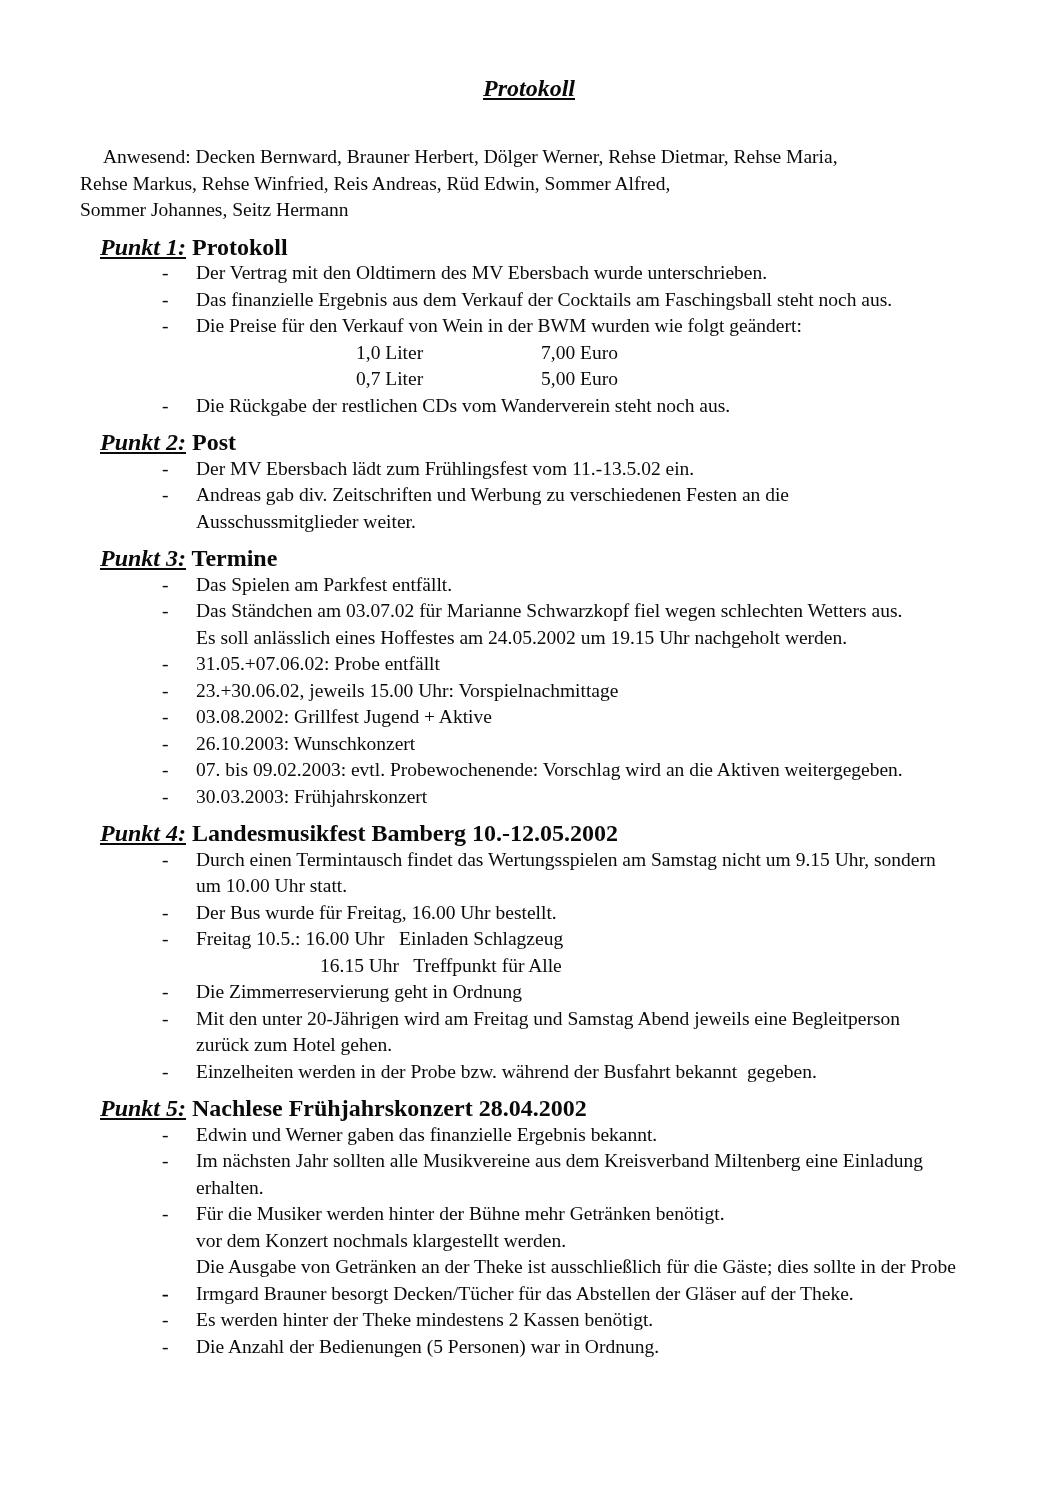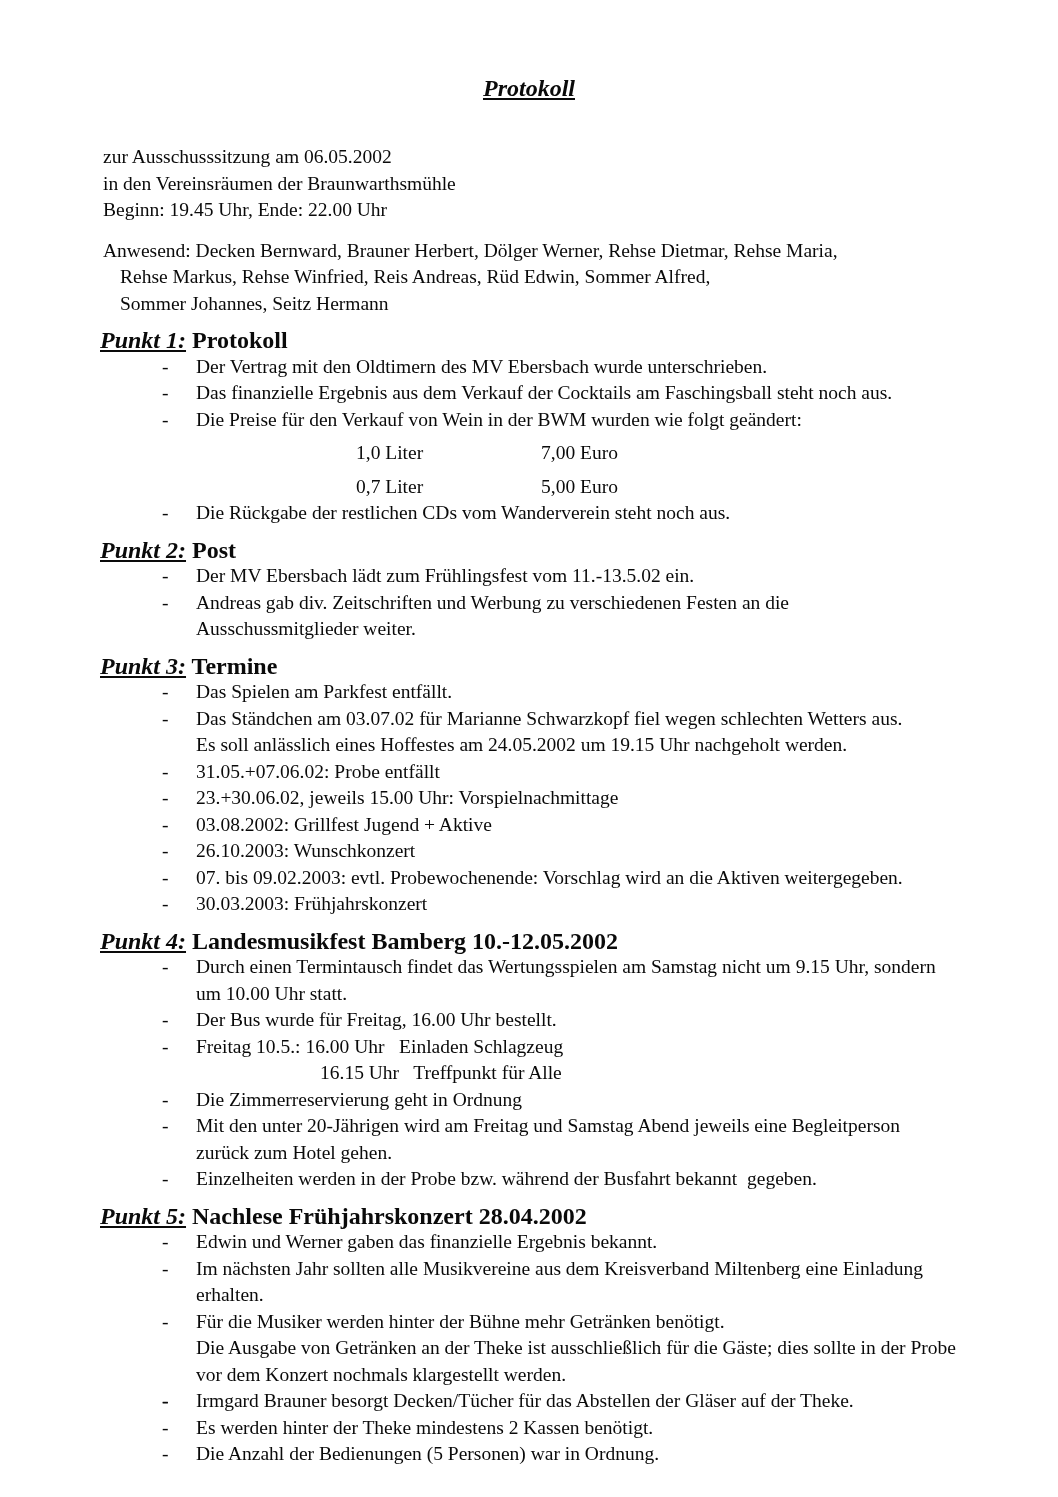--- a/index.html
+++ b/index.html
@@ -22,21 +22,21 @@
     font-style: italic;
     text-decoration: underline;
   }
 
   p { margin: 0; font-size: 19.5px; line-height: 26.5px; white-space: pre; }
 
   .hdr p { margin-left: 103px; }
 
   .attendees { margin-top: 14px; }
   .attendees .att-first { margin-left: 103px; }
-  .attendees .att-cont { margin-left: 120px; }
+  .attendees .att-cont { margin-left: 80px; }
 
   section.punkt { margin-top: 10px; }
   section.punkt h2 {
     margin: 0 0 0 100px;
     font-size: 24px;
     line-height: 26.5px;
     font-weight: bold;
     white-space: pre;
   }
   .punkt-label {
@@ -45,35 +45,30 @@
   }
   .punkt-title { font-style: normal; }
 
   .line { position: relative; margin-left: 196px; }
   .line .dash {
     position: absolute;
     left: -34px;
     top: 0;
   }
   .line.cont2 { margin-left: 320px; }
-  .line.price { margin-left: 356px; margin-top: 7px; }
+  .line.price { margin-left: 356px; }
   .line.price .c1 { display: inline-block; width: 185px; }
 </style>
 </head>
 <body>
 
 <div class="page">
 
   <h1 class="doc-title">Protokoll</h1>
 
-  <div class="hdr">
-    <p>zur Ausschusssitzung am 06.05.2002</p>
-    <p>in den Vereinsräumen der Braunwarthsmühle</p>
-    <p>Beginn: 19.45 Uhr, Ende: 22.00 Uhr</p>
-  </div>
 
   <div class="attendees">
     <p class="att-first"><span>Anwesend:</span> <span>Decken Bernward, Brauner Herbert, Dölger Werner, Rehse Dietmar, Rehse Maria,</span></p>
     <p class="att-cont">Rehse Markus, Rehse Winfried, Reis Andreas, Rüd Edwin, Sommer Alfred,</p>
     <p class="att-cont">Sommer Johannes, Seitz Hermann</p>
   </div>
 
   <section class="punkt">
     <h2><span class="punkt-label">Punkt 1:</span> <span class="punkt-title">Protokoll</span></h2>
     <div class="lines">
@@ -125,22 +120,22 @@
       </div>
   </section>
 
   <section class="punkt">
     <h2><span class="punkt-label">Punkt 5:</span> <span class="punkt-title">Nachlese Frühjahrskonzert 28.04.2002</span></h2>
     <div class="lines">
         <p class="line bullet"><span class="dash">-</span><span class="txt">Edwin und Werner gaben das finanzielle Ergebnis bekannt.</span></p>
         <p class="line bullet"><span class="dash">-</span><span class="txt">Im nächsten Jahr sollten alle Musikvereine aus dem Kreisverband Miltenberg eine Einladung</span></p>
         <p class="line cont"><span class="txt">erhalten.</span></p>
         <p class="line bullet"><span class="dash">-</span><span class="txt">Für die Musiker werden hinter der Bühne mehr Getränken benötigt.</span></p>
+        <p class="line cont"><span class="txt">vor dem Konzert nochmals klargestellt werden.</span></p>
         <p class="line cont"><span class="txt">Die Ausgabe von Getränken an der Theke ist ausschließlich für die Gäste; dies sollte in der Probe</span></p>
-        <p class="line cont"><span class="txt">vor dem Konzert nochmals klargestellt werden.</span></p>
         <p class="line bullet"><span class="dash">-</span></p>
         <p class="line bullet"><span class="dash">-</span><span class="txt">Irmgard Brauner besorgt Decken/Tücher für das Abstellen der Gläser auf der Theke.</span></p>
         <p class="line bullet"><span class="dash">-</span><span class="txt">Es werden hinter der Theke mindestens 2 Kassen benötigt.</span></p>
         <p class="line bullet"><span class="dash">-</span><span class="txt">Die Anzahl der Bedienungen (5 Personen) war in Ordnung.</span></p>
       </div>
   </section>
 
 </div>
 
 </body></html>

